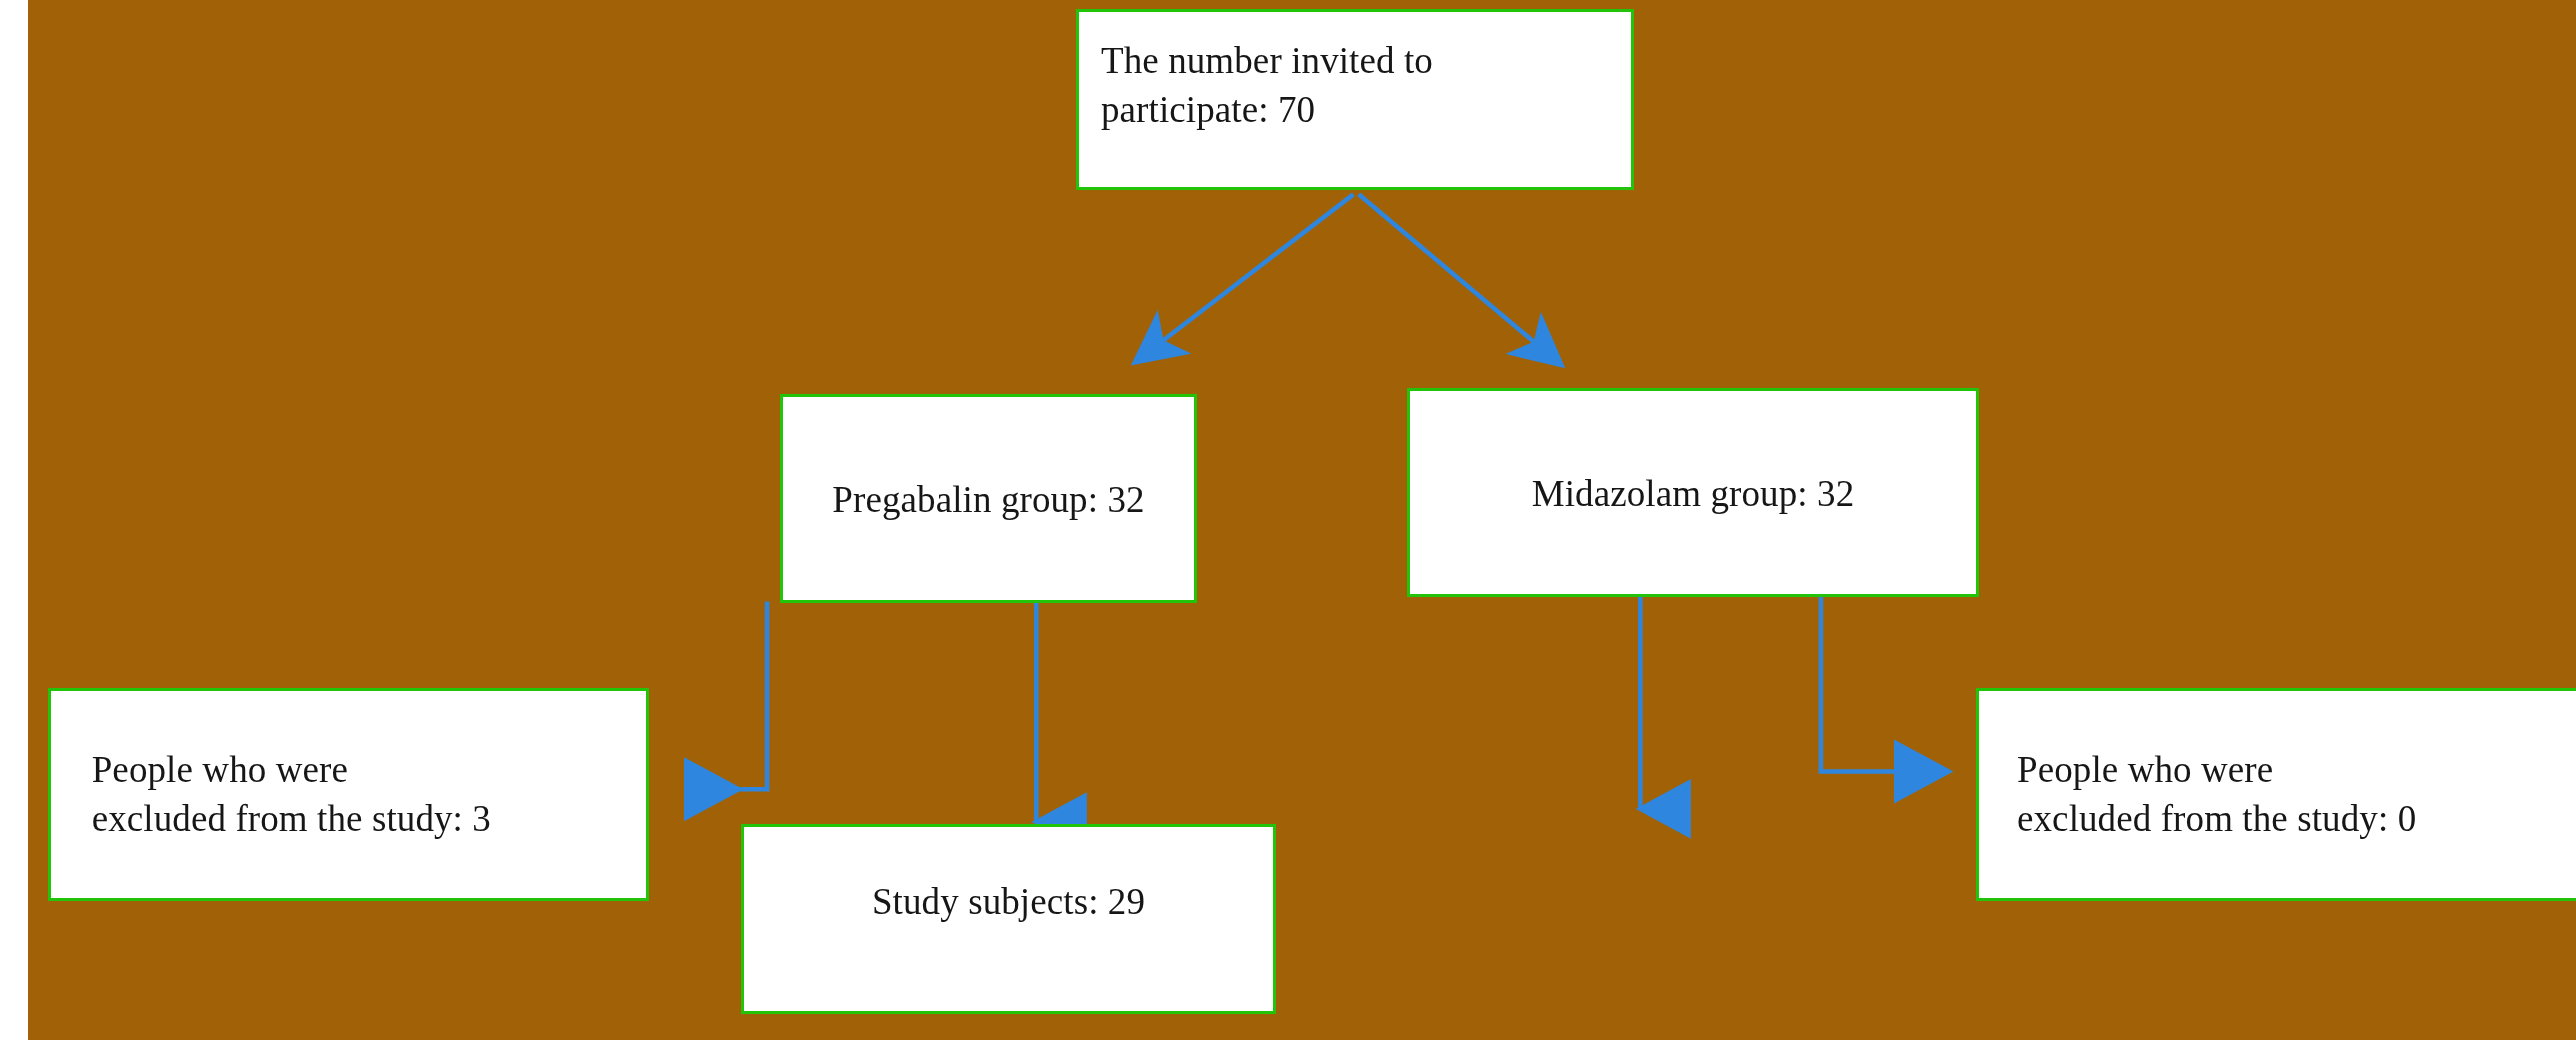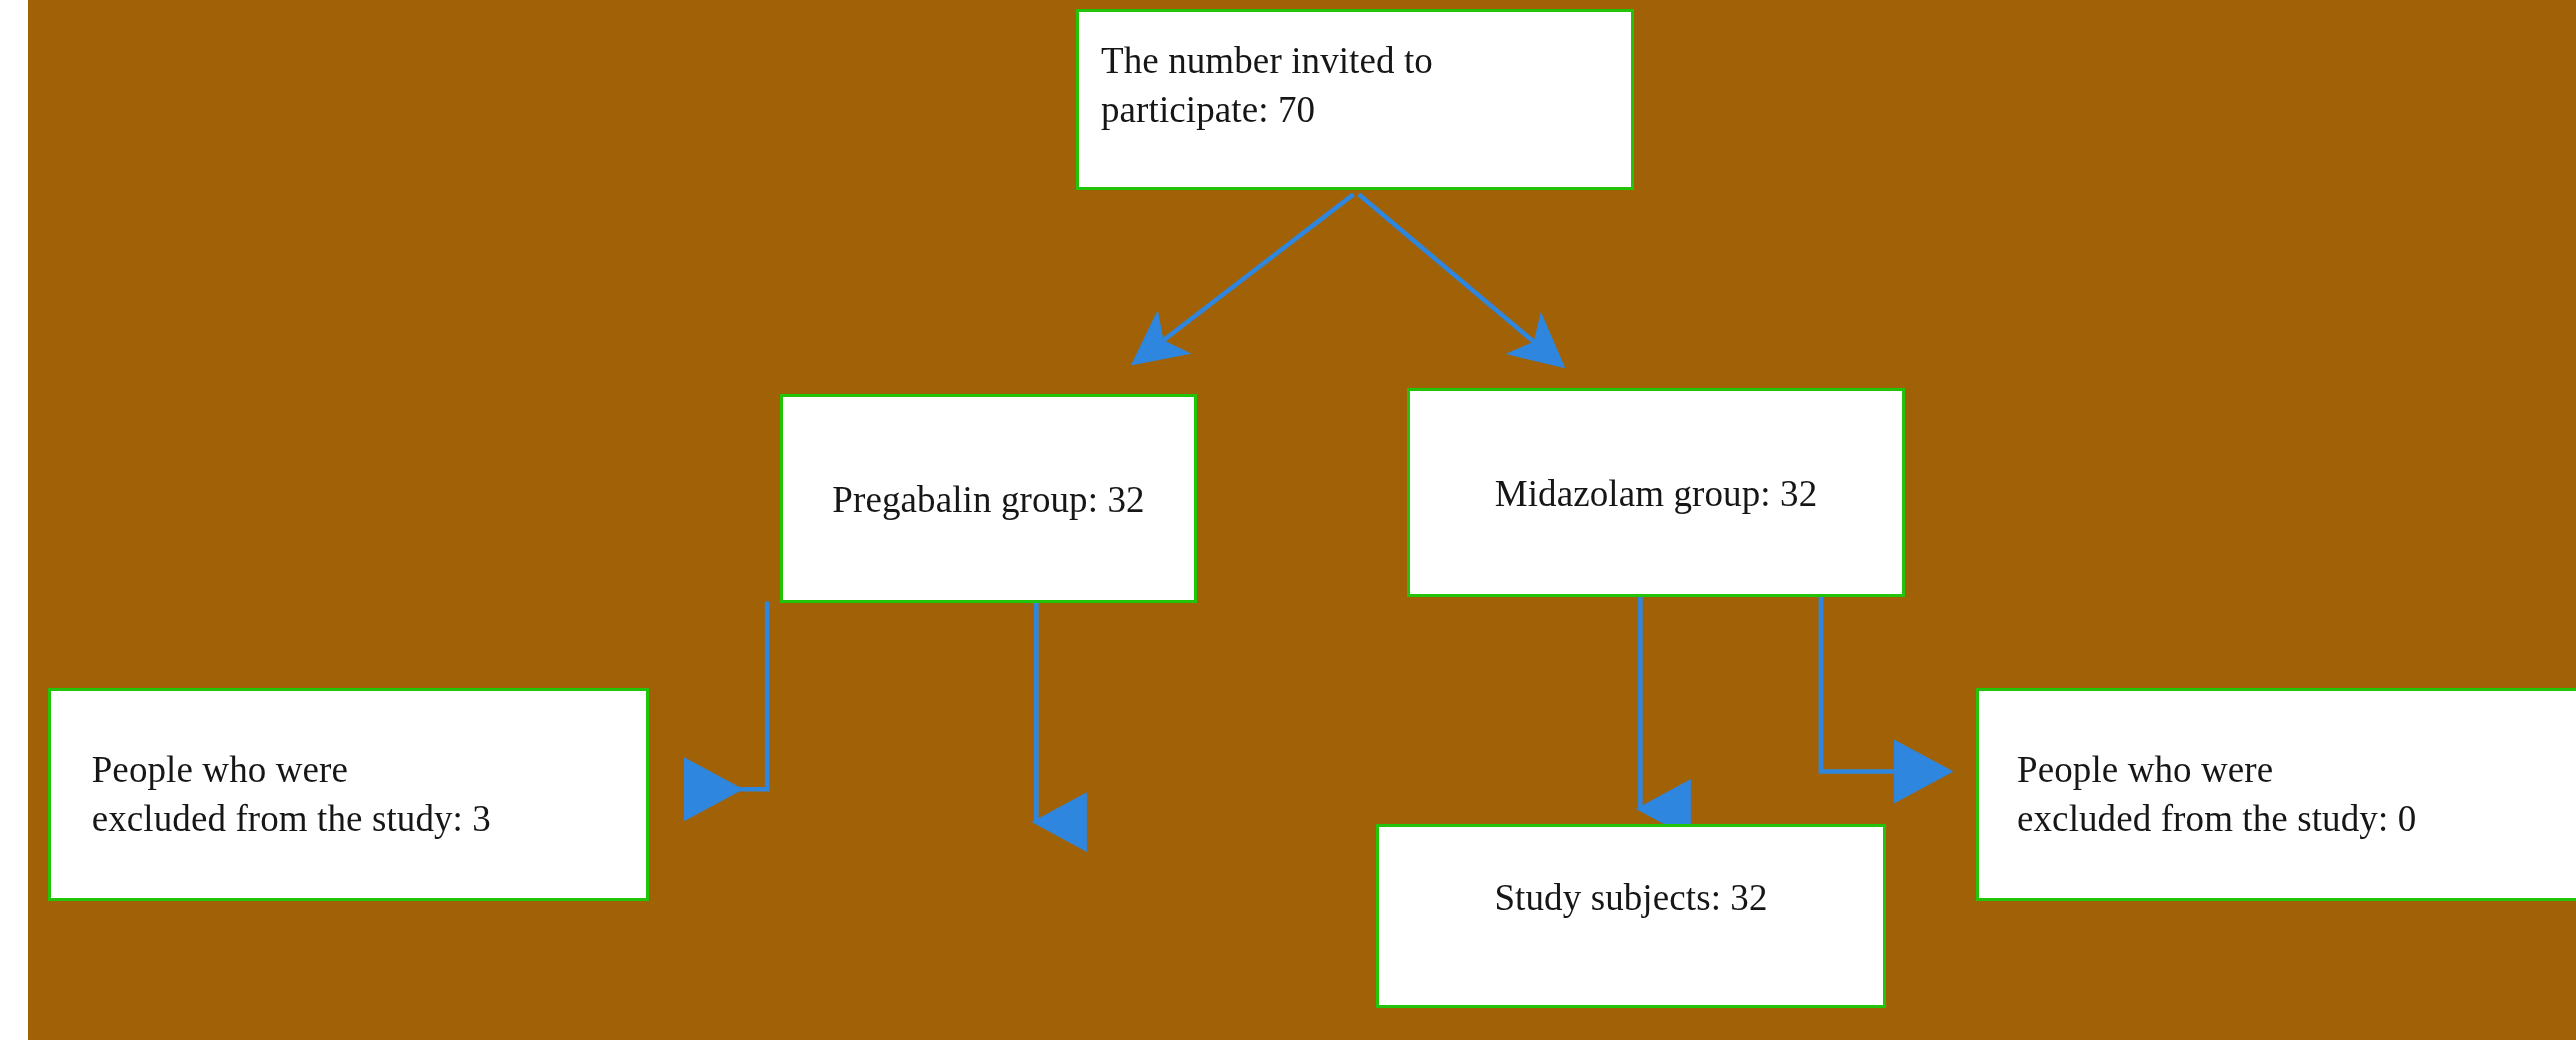--- a/index.html
+++ b/index.html
@@ -45,21 +45,21 @@
     text-align: left;
     width: calc(100% - 22px);
   }
   #node-pregabalin {
     left: 752px; top: 394px; width: 417px; height: 209px;
     justify-content: center;
   }
   #node-pregabalin .node-text { text-align: center; padding-top: 3.9px; }
 
   #node-midazolam {
-    left: 1379px; top: 388px; width: 498px; height: 209px;
+    left: 1379px; top: 388px; width: 572px; height: 209px;
     justify-content: flex-start;
   }
   #node-midazolam .node-text { text-align: center; padding-top: 3.9px; }
 
   #node-excluded-left {
     left: 19.7px; top: 688px; width: 601px; height: 213px;
   }
   #node-excluded-left .node-text {
     text-align: left;
     padding-left: 41px;
@@ -146,19 +146,19 @@
   <div class="node" id="node-excluded-left">
     <span class="node-text">People who were
 excluded from the study: 3</span>
   </div>
 
   <div class="node" id="node-excluded-right">
     <span class="node-text">People who were
 excluded from the study: 0</span>
   </div>
 
+  <div class="node" id="node-subjects-left">
+    <span class="node-text">Study subjects: 29</span>
+  </div>
 
-  <div class="node" id="node-subjects-right">
-    <span class="node-text">Study subjects: 32</span>
-  </div>
 
 </div>
 
 
 </body></html>

